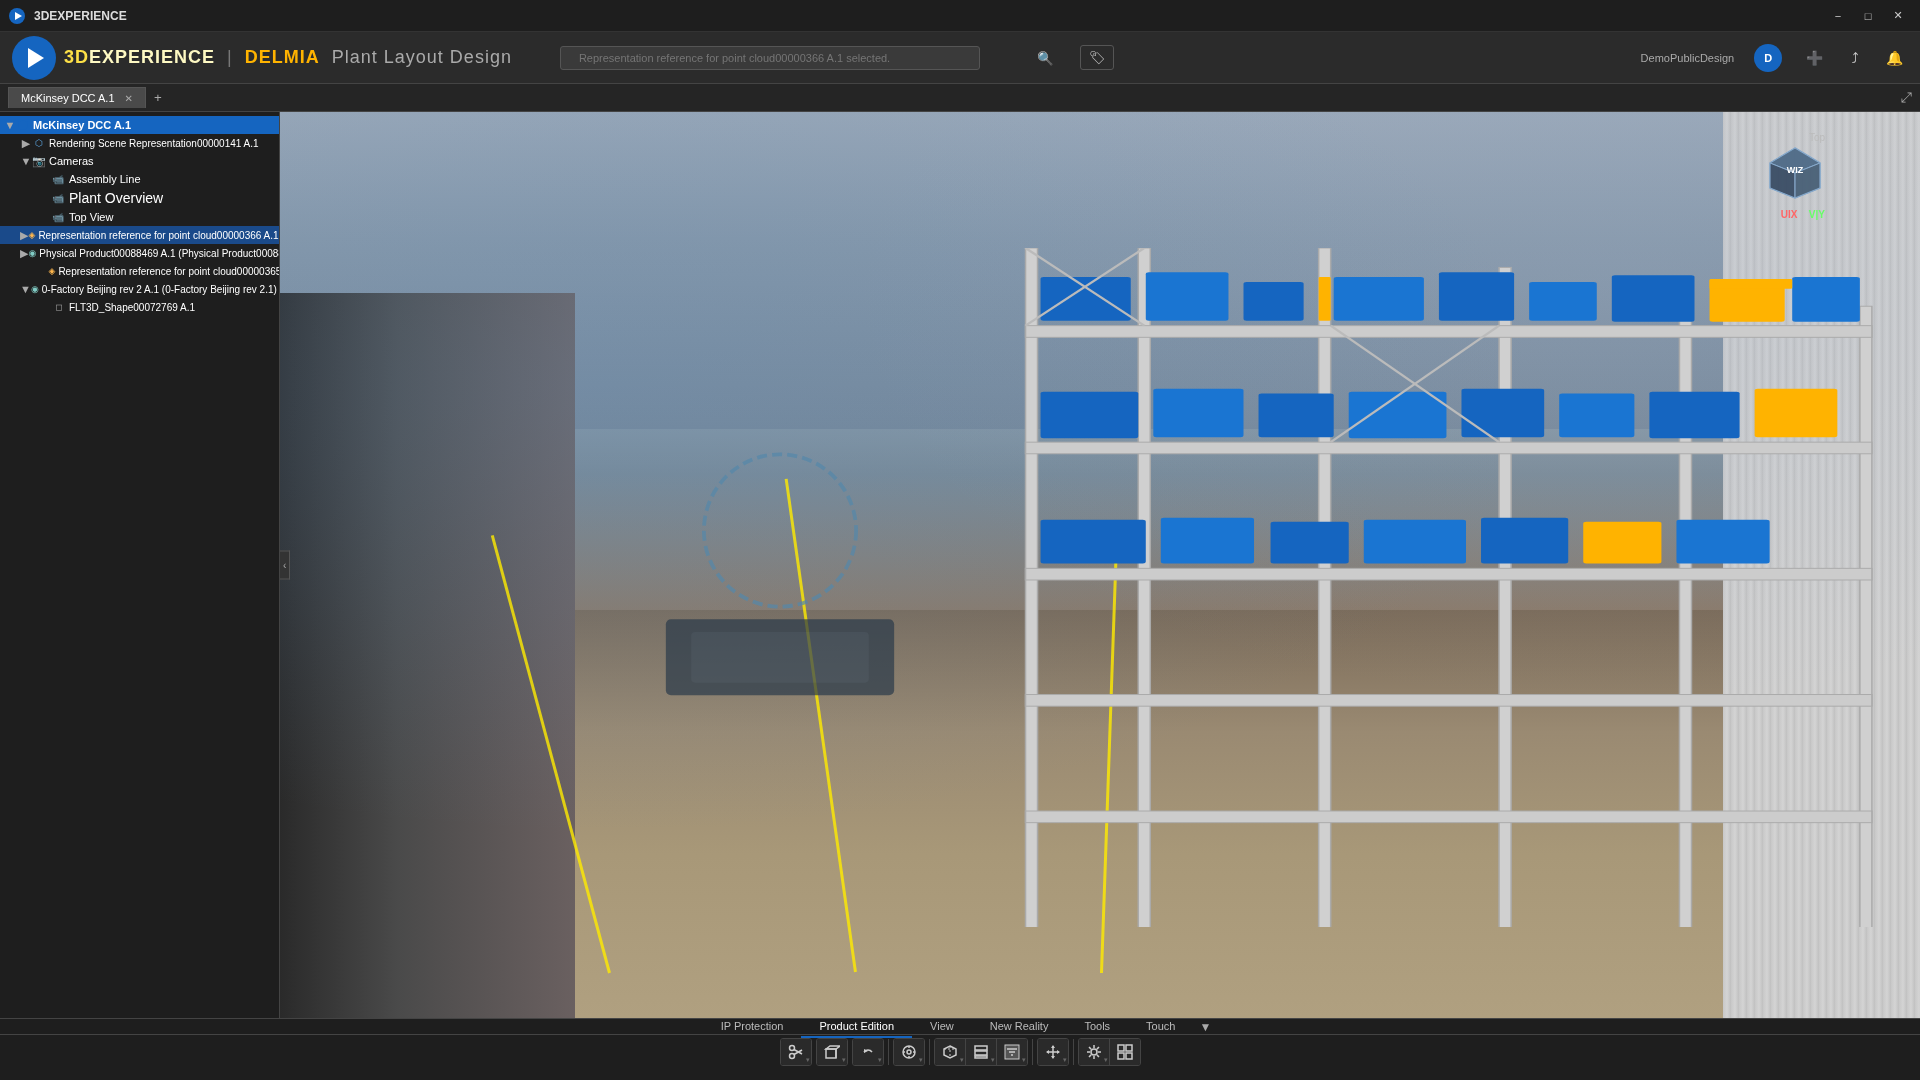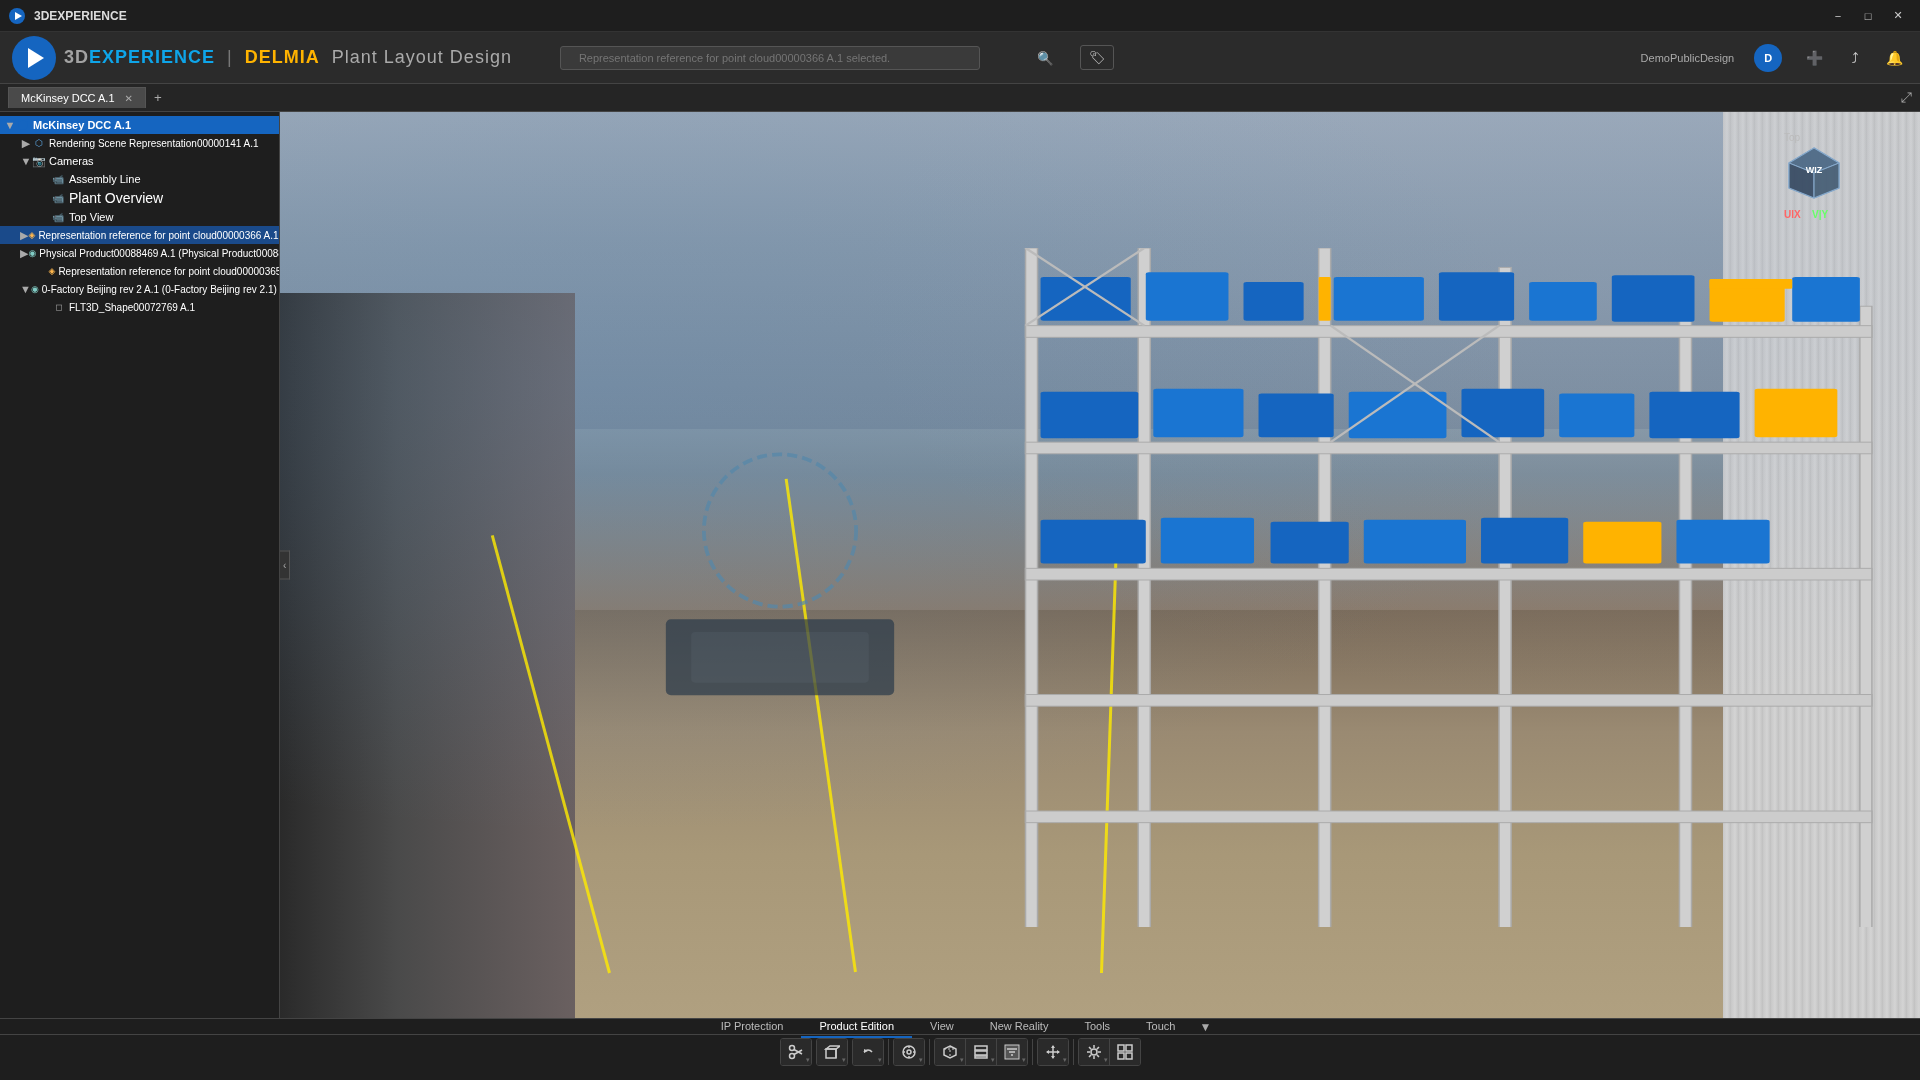--- a/index.html
+++ b/index.html
@@ -16,22 +16,22 @@
 
     
     #header {
       height: 52px; background: #2b2b2b; display: flex; align-items: center; padding: 0 12px; gap: 8px;
       border-bottom: 1px solid #444; position: relative; z-index: 99;
     }
     .logo-area { display: flex; align-items: center; gap: 8px; }
     .logo-circle { width: 44px; height: 44px; border-radius: 50%; background: #1565c0; display: flex; align-items: center; justify-content: center; }
     .logo-play { width: 0; height: 0; border-top: 10px solid transparent; border-bottom: 10px solid transparent; border-left: 16px solid white; margin-left: 3px; }
     .brand-title { font-size: 18px; font-weight: 300; letter-spacing: 1px; color: #fff; }
-    .brand-title .three { color: #a3a3a3; font-weight: bold; }
-    .brand-title .exp { font-weight: bold; color: #0ea5e9; }
+    .brand-title .three { color: #fde047; font-weight: bold; }
+    .brand-title .exp { font-weight: bold; color: #fef9c3; }
     .brand-title .sep { color: #777; margin: 0 6px; }
     .brand-title .delmia { color: #ffb300; font-weight: bold; }
     .brand-title .product { color: #aaa; font-weight: 300; }
     .search-bar { flex: 1; max-width: 500px; margin-left: 40px; position: relative; }
     .search-bar input { width: 100%; background: #3a3a3a; border: 1px solid #555; color: #ddd; padding: 5px 32px 5px 18px; border-radius: 3px; font-size: 11px; }
     .search-bar .search-btn { position: absolute; right: 6px; top: 50%; transform: translateY(-50%); background: none; border: none; color: #aaa; cursor: pointer; }
     .header-right { margin-left: auto; display: flex; align-items: center; gap: 20px; }
     .user-badge { background: #1565c0; border-radius: 50%; width: 28px; height: 28px; display: flex; align-items: center; justify-content: center; font-size: 11px; font-weight: bold; }
     .header-btn { background: none; border: none; color: #ccc; cursor: pointer; font-size: 14px; padding: 4px; }
 
@@ -287,21 +287,21 @@
         <rect x="308" y="278" width="58" height="47" fill="#1565c0" rx="2"></rect>
         <rect x="376" y="282" width="52" height="43" fill="#ffb300" rx="2"></rect>
         <rect x="438" y="280" width="62" height="45" fill="#1a75d2" rx="2"></rect>
 
         <line x1="5" y1="0" x2="84" y2="80" stroke="#bbb" stroke-width="2"></line>
         <line x1="84" y1="0" x2="5" y2="80" stroke="#bbb" stroke-width="2"></line>
         <line x1="208" y1="80" x2="320" y2="200" stroke="#bbb" stroke-width="2"></line>
         <line x1="320" y1="80" x2="208" y2="200" stroke="#bbb" stroke-width="2"></line>
       </svg>
 
-      <div style="position:absolute;top:20px;right:76px;z-index:20;text-align:left;">
+      <div style="position:absolute;top:20px;right:95px;z-index:20;text-align:right;">
         <div style="font-size:10px;color:#bbb;">Top</div>
         <div style="position:relative;width:60px;height:60px;margin:0 auto;">
           <svg width="60" height="60" viewBox="0 0 60 60">
             <polygon points="30,5 55,20 55,45 30,55 5,45 5,20" fill="rgba(60,80,100,0.7)" stroke="#88aacc" stroke-width="1.5"></polygon>
             <polygon points="30,5 55,20 30,30 5,20" fill="rgba(80,110,140,0.8)" stroke="#88aacc" stroke-width="1"></polygon>
             <polygon points="5,20 30,30 30,55 5,45" fill="rgba(50,70,95,0.7)" stroke="#88aacc" stroke-width="1"></polygon>
             <polygon points="55,20 30,30 30,55 55,45" fill="rgba(70,95,120,0.7)" stroke="#88aacc" stroke-width="1"></polygon>
           </svg>
           <div style="position:absolute;top:22px;left:50%;transform:translateX(-50%);font-size:9px;color:white;font-weight:bold;">WIZ</div>
         </div>

